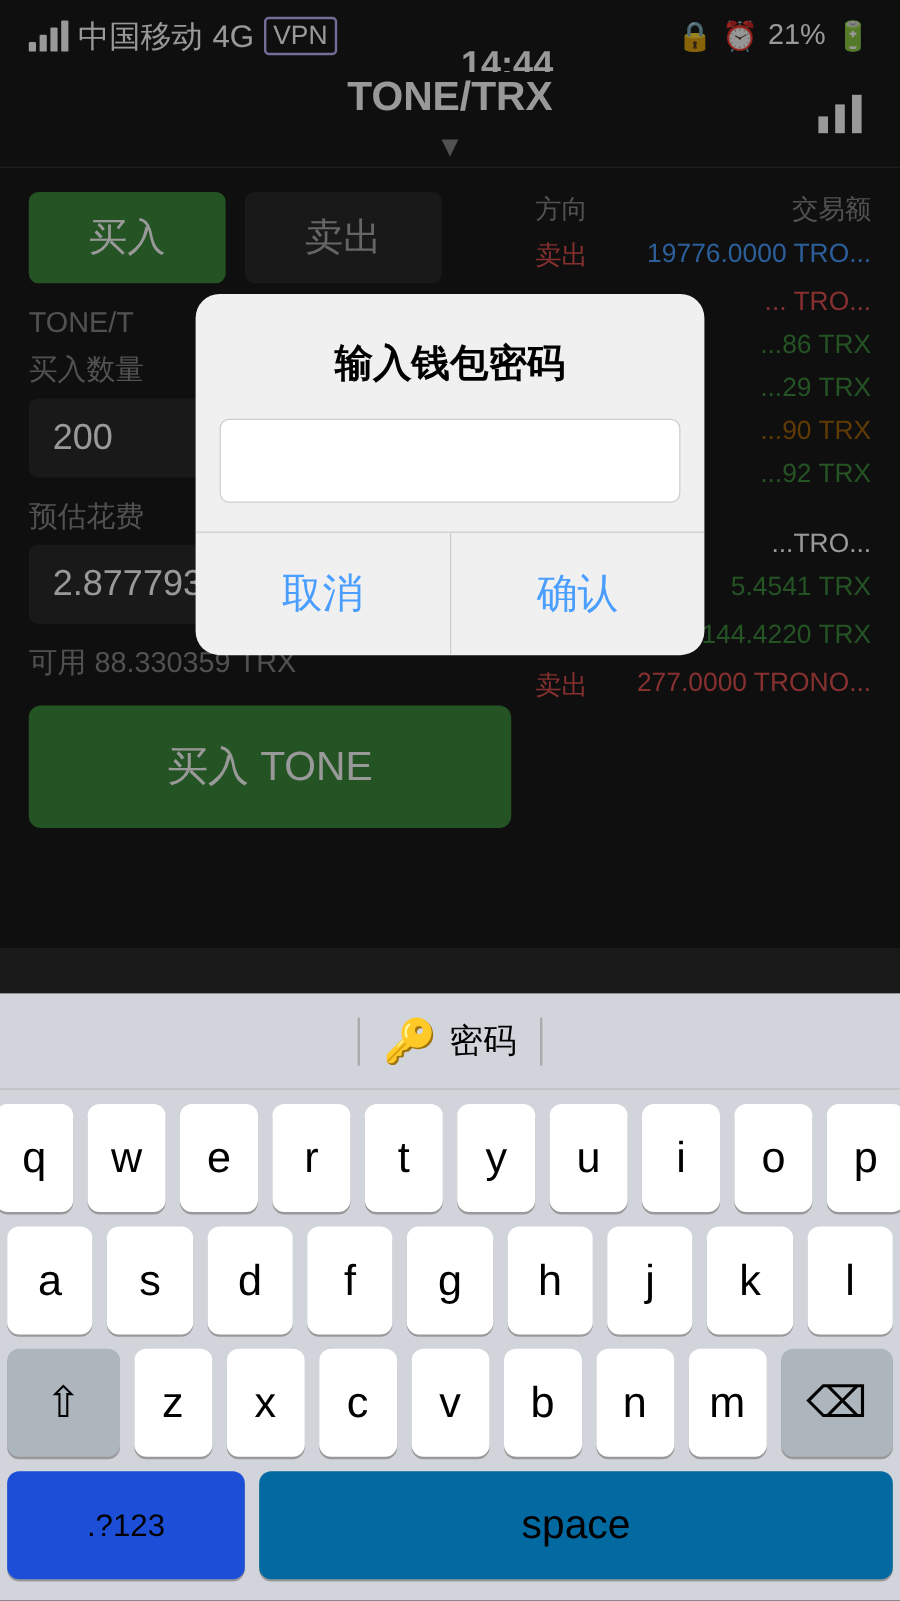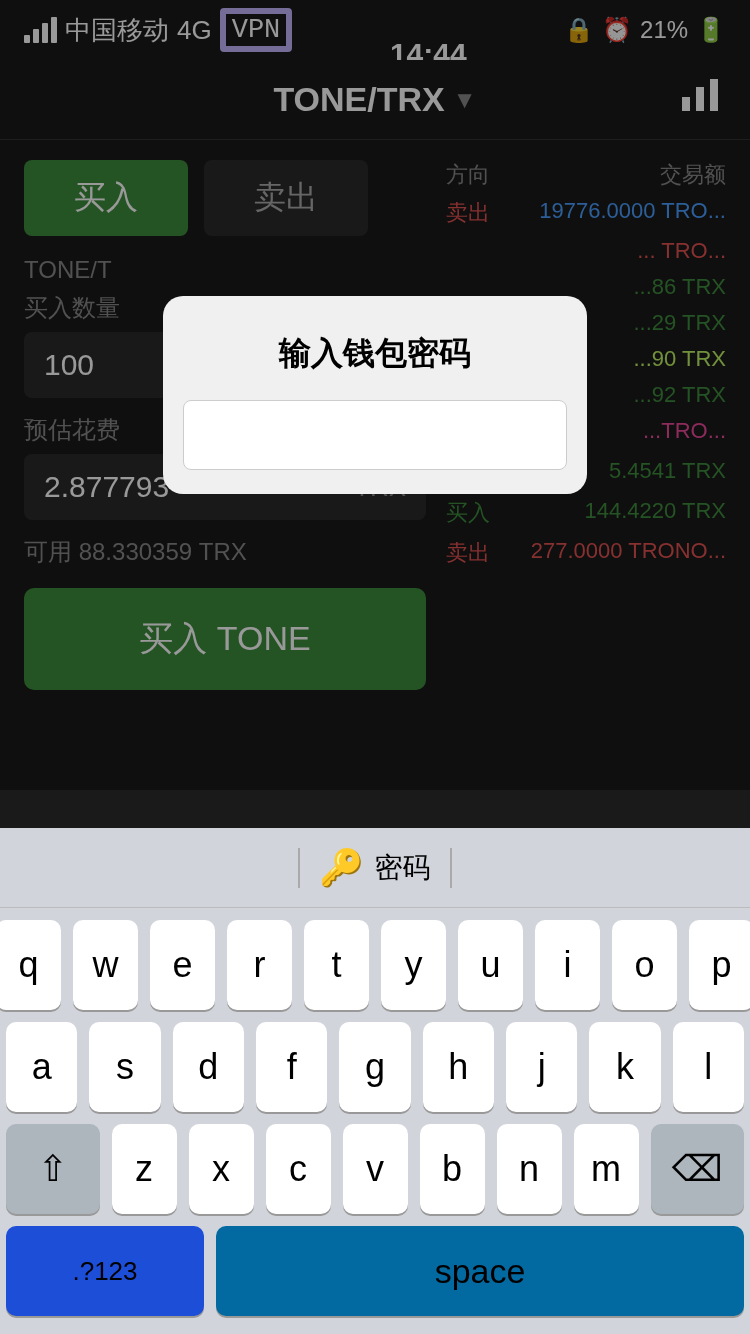--- a/index.html
+++ b/index.html
@@ -47,20 +47,21 @@
       border-bottom: 1px solid #333;
       position: relative;
     }
     .nav-title {
       color: white;
       font-size: 34px;
       font-weight: 600;
       display: flex;
       align-items: center;
       gap: 8px;
+      flex-direction: column;
     }
     .nav-title .chevron {
       font-size: 24px;
       color: #888;
     }
     .nav-right {
       position: absolute;
       right: 30px;
       color: white;
       font-size: 36px;
@@ -333,21 +334,21 @@
 <div class="status-bar">
   <div class="status-left">
     <div class="signal">
       <span style="height:8px"></span>
       <span style="height:14px"></span>
       <span style="height:20px"></span>
       <span style="height:26px"></span>
     </div>
     <span>中国移动</span>
     <span>4G</span>
-    <span style="border:6px solid #c4b5fd; padding: 1px 6px; border-radius:4px; font-size:27px;font-family:Liberation Mono, monospace;">VPN</span>
+    <span style="border:2px solid #c4b5fd; padding: 1px 6px; border-radius:4px; font-size:22px;">VPN</span>
   </div>
   <div class="status-center">14:44</div>
   <div class="status-right">
     <span>🔒</span>
     <span>⏰</span>
     <span>21%</span>
     <span>🔋</span>
   </div>
 </div>
 
@@ -371,21 +372,21 @@
     <div class="trade-form">
       <div class="trade-tabs">
         <button class="tab-buy">买入</button>
         <button class="tab-sell">卖出</button>
       </div>
 
       <div class="pair-label">TONE/T</div>
 
       <div class="form-label">买入数量</div>
       <div class="form-input-wrap">
-        <span class="form-input-value">100</span>
+        <span class="form-input-value">200</span>
       </div>
 
       <div class="fee-label">预估花费</div>
       <div class="form-input-wrap">
         <span class="form-input-value">2.877793</span>
         <span class="form-input-unit">TRX</span>
       </div>
 
       <div class="available-text">可用 88.330359 TRX</div>
 
@@ -408,29 +409,29 @@
       <div class="order-row">
         <span class="order-direction-buy"></span>
         <span class="order-amount" style="color:#3d8b3d;">...86 TRX</span>
       </div>
       <div class="order-row">
         <span class="order-direction-buy"></span>
         <span class="order-amount" style="color:#3d8b3d;">...29 TRX</span>
       </div>
       <div class="order-row">
         <span class="order-direction-buy"></span>
-        <span class="order-amount" style="color:#bef264;">...90 TRX</span>
+        <span class="order-amount" style="color:#a16207;">...90 TRX</span>
       </div>
       <div class="order-row">
         <span class="order-direction-buy"></span>
         <span class="order-amount" style="color:#3d8b3d;text-align:center;">...92 TRX</span>
       </div>
       <div class="order-row">
         <span class="order-direction-sell" style="color:#888;">卖出</span>
-        <span class="order-amount" style="color:#ec4899;">...TRO...</span>
+        <span class="order-amount" style="color:#ffffff;margin-top:22px;">...TRO...</span>
       </div>
       <div class="order-row">
         <span class="order-direction-buy">买入</span>
         <span class="order-amount" style="color:#3d8b3d;">5.4541 TRX</span>
       </div>
       <div class="order-row">
         <span class="order-direction-buy">买入</span>
         <span class="order-amount" style="color:#3d8b3d;">144.4220 TRX</span>
       </div>
       <div class="order-row">
@@ -438,20 +439,24 @@
         <span class="order-amount" style="color:#e05050;">277.0000 TRONO...</span>
       </div>
     </div>
   </div>
 </div>
 
 <div class="dialog-overlay">
   <div class="dialog">
     <div class="dialog-title">输入钱包密码</div>
     <input class="dialog-input" type="password" placeholder="" style="">
+    <div class="dialog-buttons">
+      <button class="dialog-btn dialog-btn-cancel">取消</button>
+      <button class="dialog-btn dialog-btn-confirm">确认</button>
+    </div>
   </div>
 </div>
 
 <div class="keyboard-section">
   <div class="keyboard-suggestion-bar">
     <div class="suggestion-divider"></div>
     <div class="suggestion-item">
       <span class="key-icon">🔑</span>
       <span>密码</span>
     </div>

